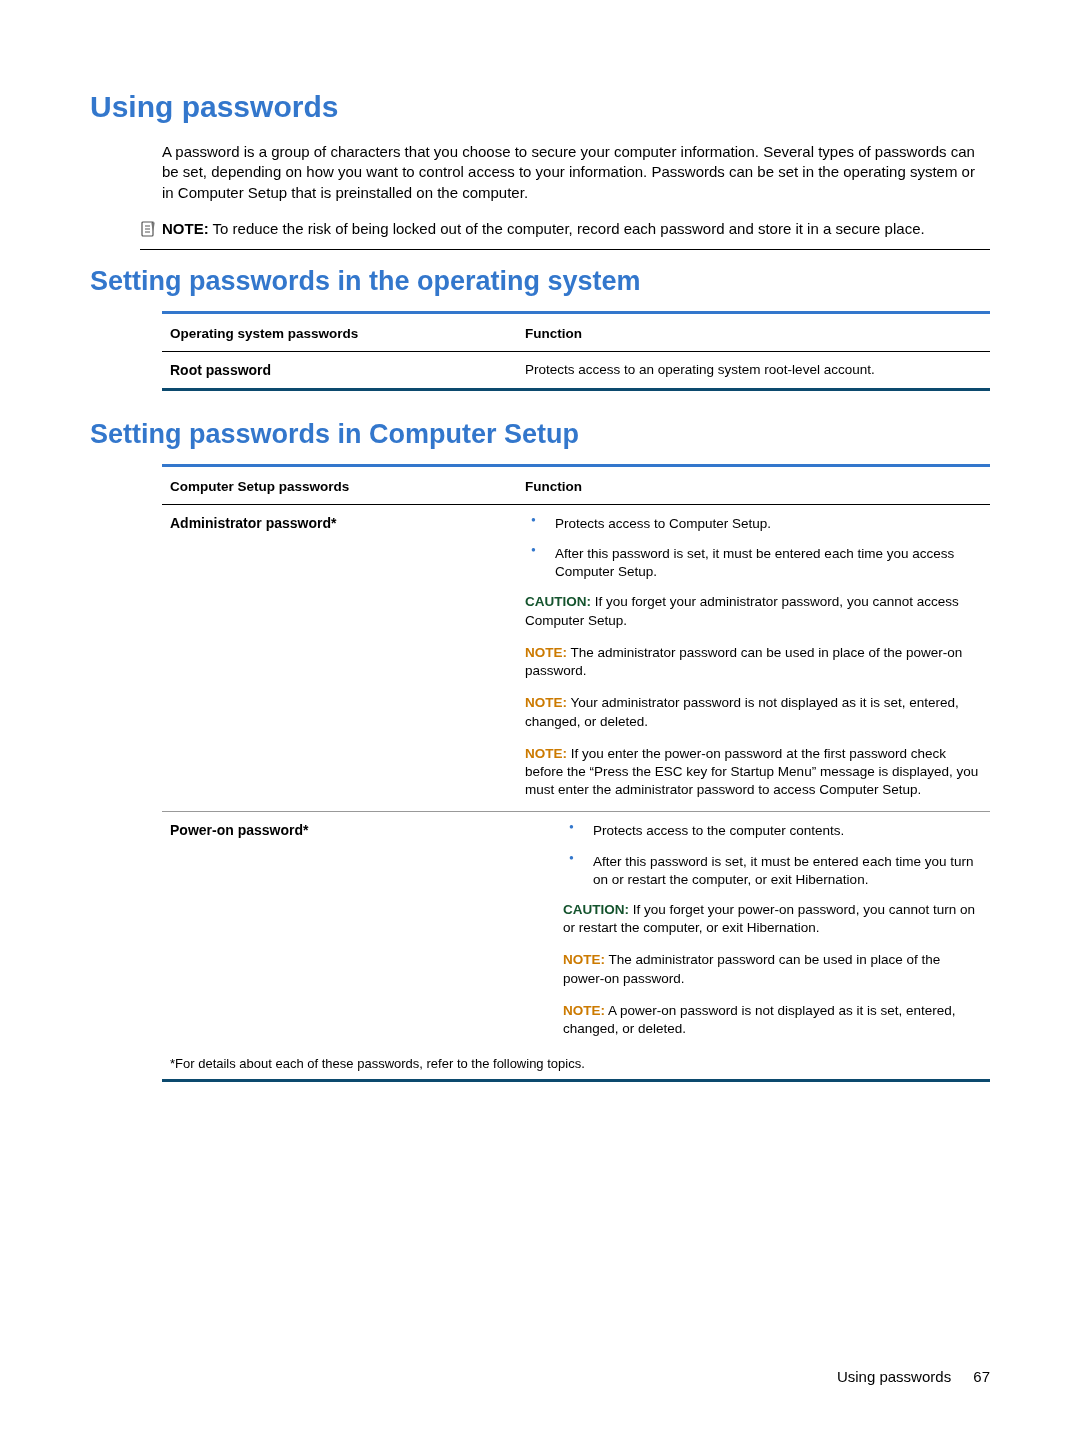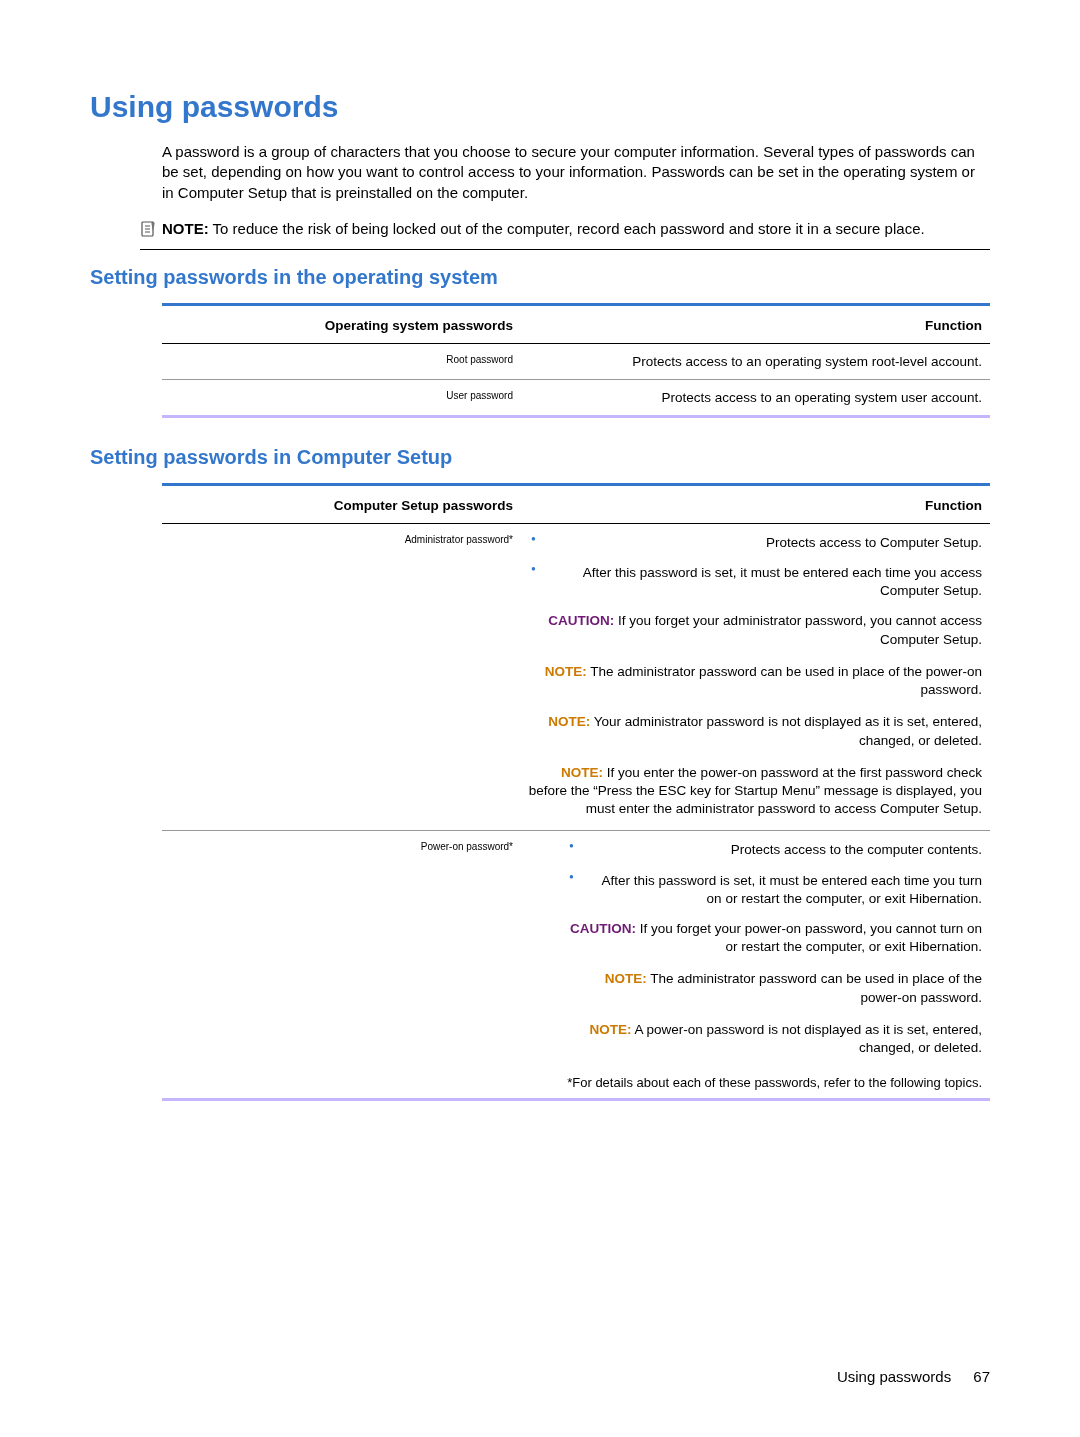--- a/index.html
+++ b/index.html
@@ -50,31 +50,30 @@
     .note-text {
       font-size: 15px;
       line-height: 1.35;
       flex: 1;
     }
     .note-text .note-label {
       font-weight: bold;
     }
     h2 {
       color: #3377cc;
-      font-size: 20px;
+      font-size: 27px;
       font-weight: bold;
       margin-bottom: 14px;
       margin-top: 8px;
     }
     .tbl {
       margin-left: 72px;
       border-top: 3px solid #3377cc;
-      border-bottom: 3px solid #c4b5fd;
+      border-bottom: 3px solid #0c4a6e;
       margin-bottom: 28px;
-      text-align: right;
     }
     .tbl-head {
       display: flex;
       border-bottom: 1px solid #000;
       padding: 12px 8px 10px 8px;
     }
     .tbl-head .col {
       font-size: 13.5px;
       font-weight: bold;
     }
@@ -85,22 +84,23 @@
     }
     .tbl-row:last-child {
       border-bottom: none;
     }
     .tbl-row.noborder {
       border-bottom: none;
       gap: 38px;
     }
     .col-left {
       flex: 0 0 355px;
-      font-size: 10px;
+      font-size: 14px;
       padding-right: 12px;
+      font-weight: bold;
     }
     .col-right {
       flex: 1;
       font-size: 13.5px;
     }
     .tbl2 .col-left {
       flex: 0 0 355px;
     }
     .fn-list {
       list-style: none;
@@ -119,21 +119,21 @@
       position: absolute;
       left: 6px;
       top: 0;
       font-size: 8px;
     }
     .inline-note {
       margin-bottom: 14px;
       line-height: 1.35;
     }
     .inline-note .caution-label {
-      color: #701a75;
+      color: #14532d;
       font-weight: bold;
     }
     .inline-note .note-label2 {
       color: #cc7a00;
       font-weight: bold;
     }
     .inline-note.last {
       margin-bottom: 2px;
     }
     .footnote {
@@ -179,24 +179,20 @@
 
   <div class="tbl">
     <div class="tbl-head">
       <div class="col col-left">Operating system passwords</div>
       <div class="col col-right">Function</div>
     </div>
     <div class="tbl-row">
       <div class="col-left">Root password</div>
       <div class="col-right">Protects access to an operating system root-level account.</div>
     </div>
-    <div class="tbl-row">
-      <div class="col-left">User password</div>
-      <div class="col-right">Protects access to an operating system user account.</div>
-    </div>
   </div>
 
   <h2>Setting passwords in Computer Setup</h2>
 
   <div class="tbl tbl2">
     <div class="tbl-head">
       <div class="col col-left">Computer Setup passwords</div>
       <div class="col col-right">Function</div>
     </div>
 

